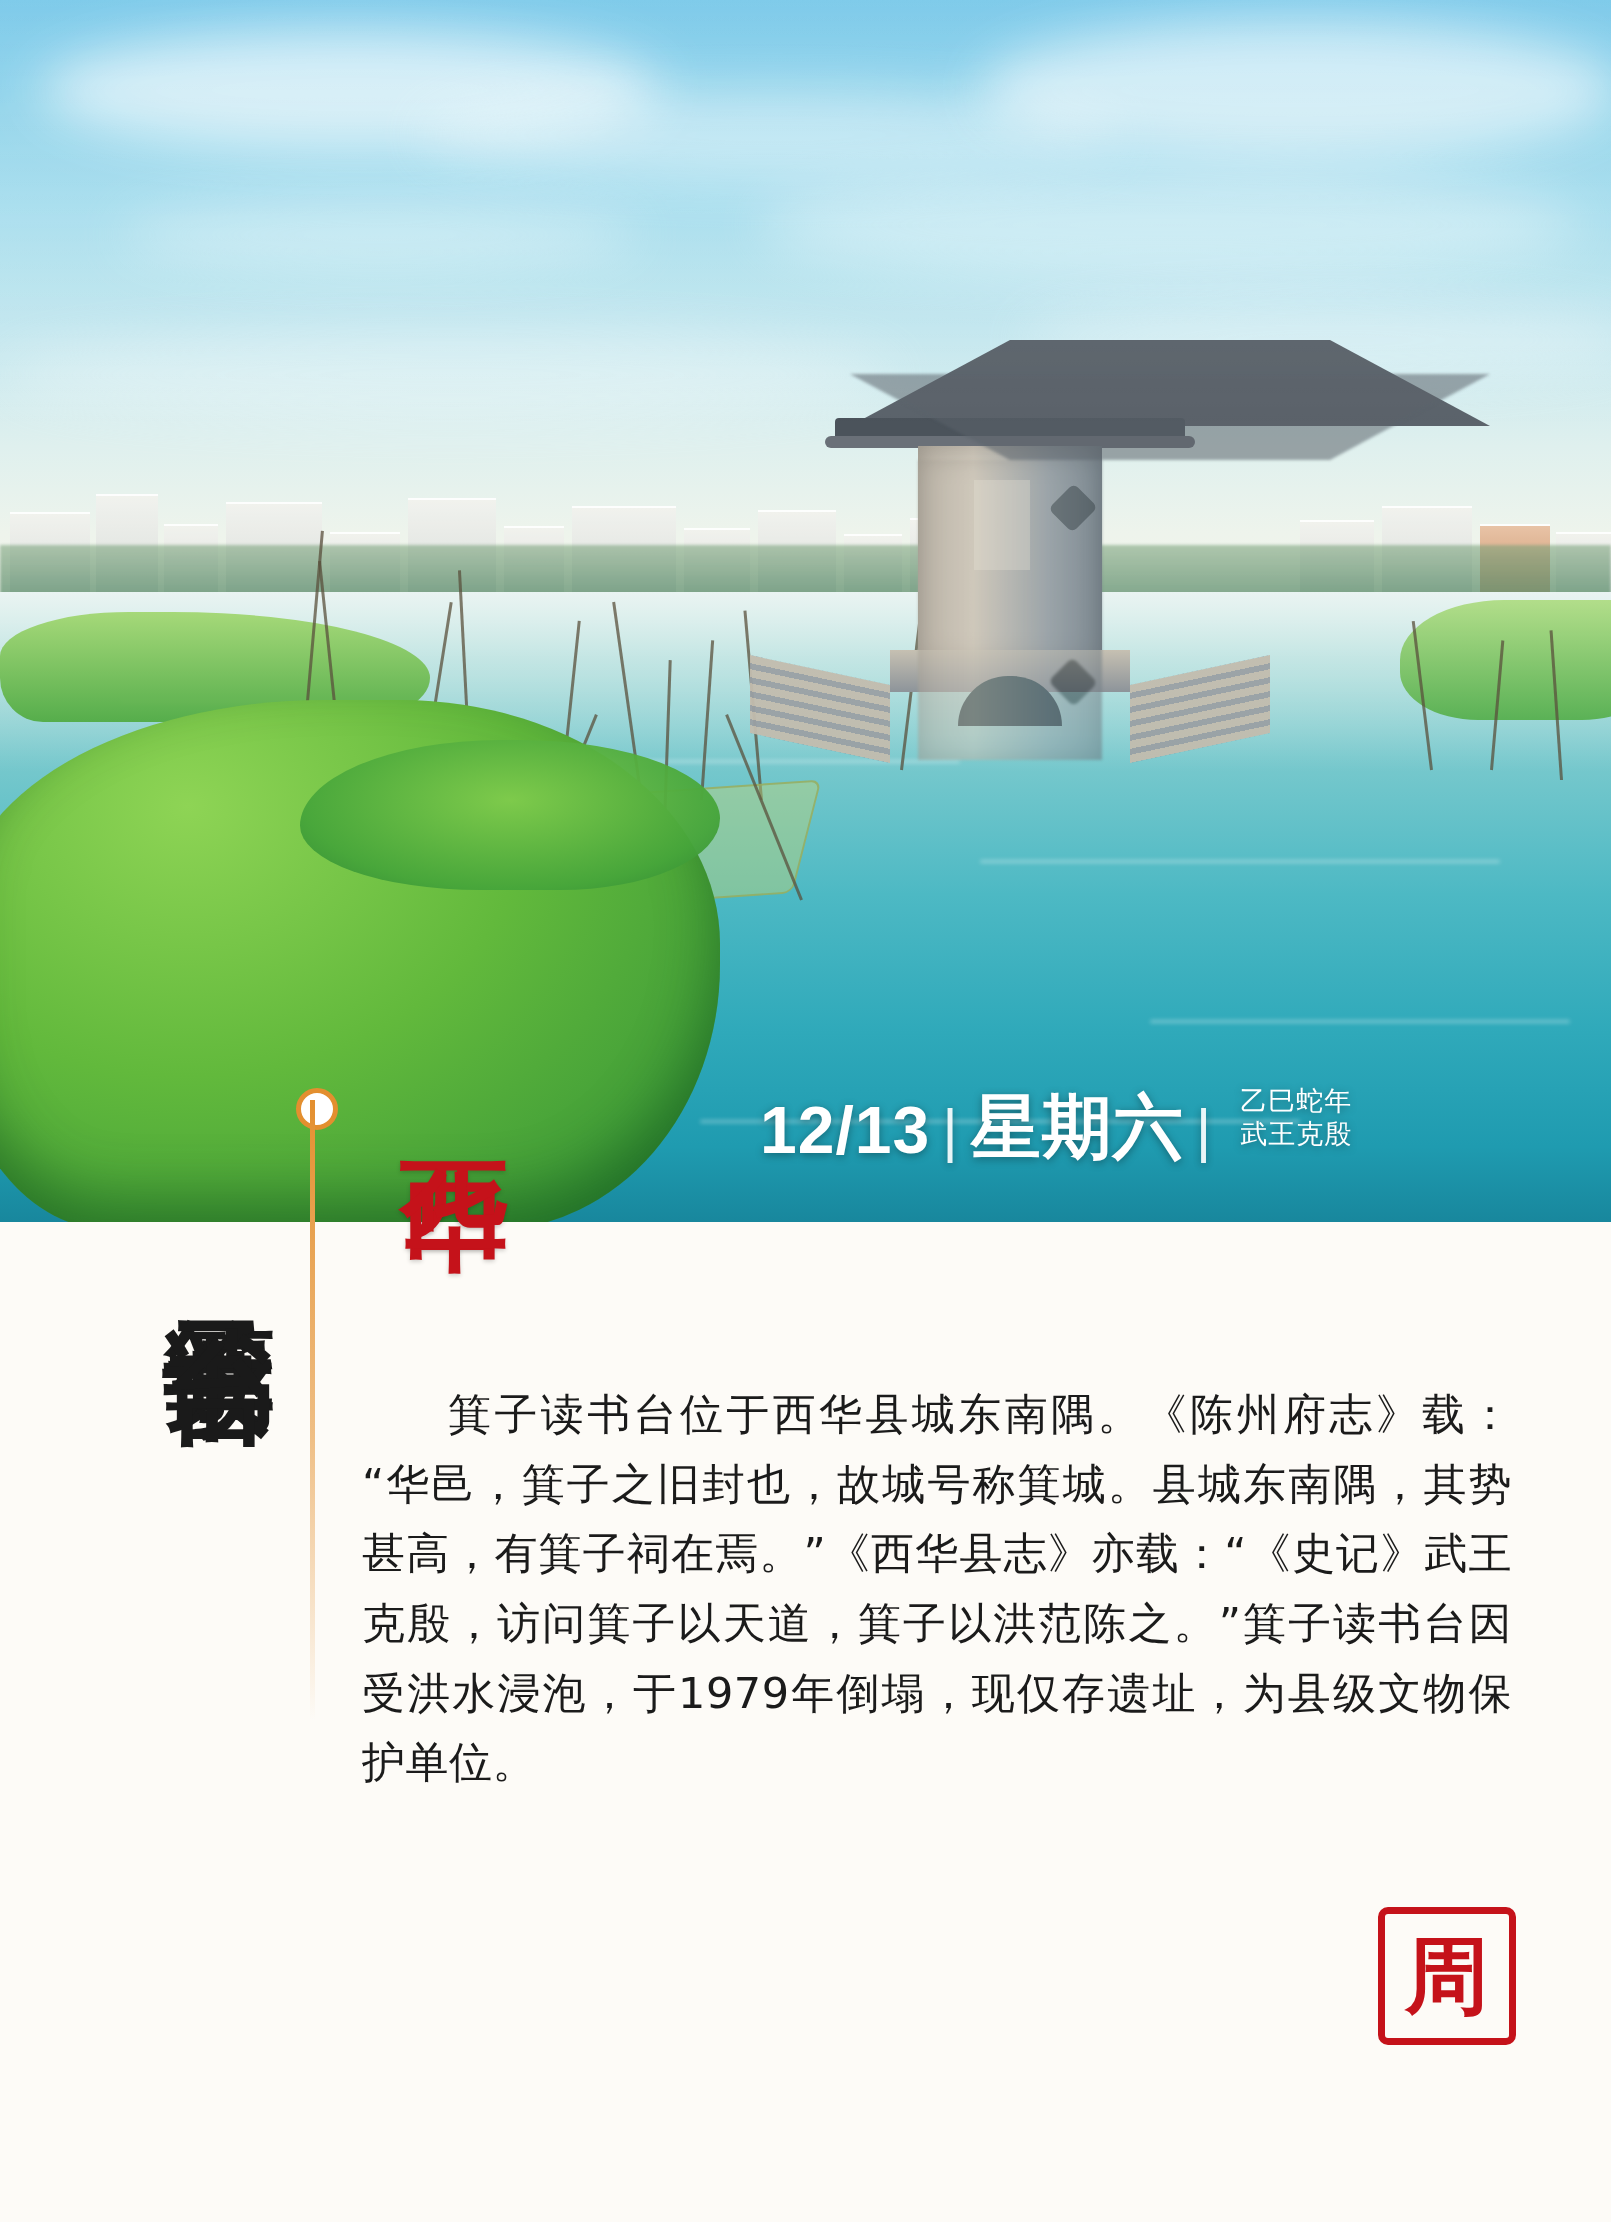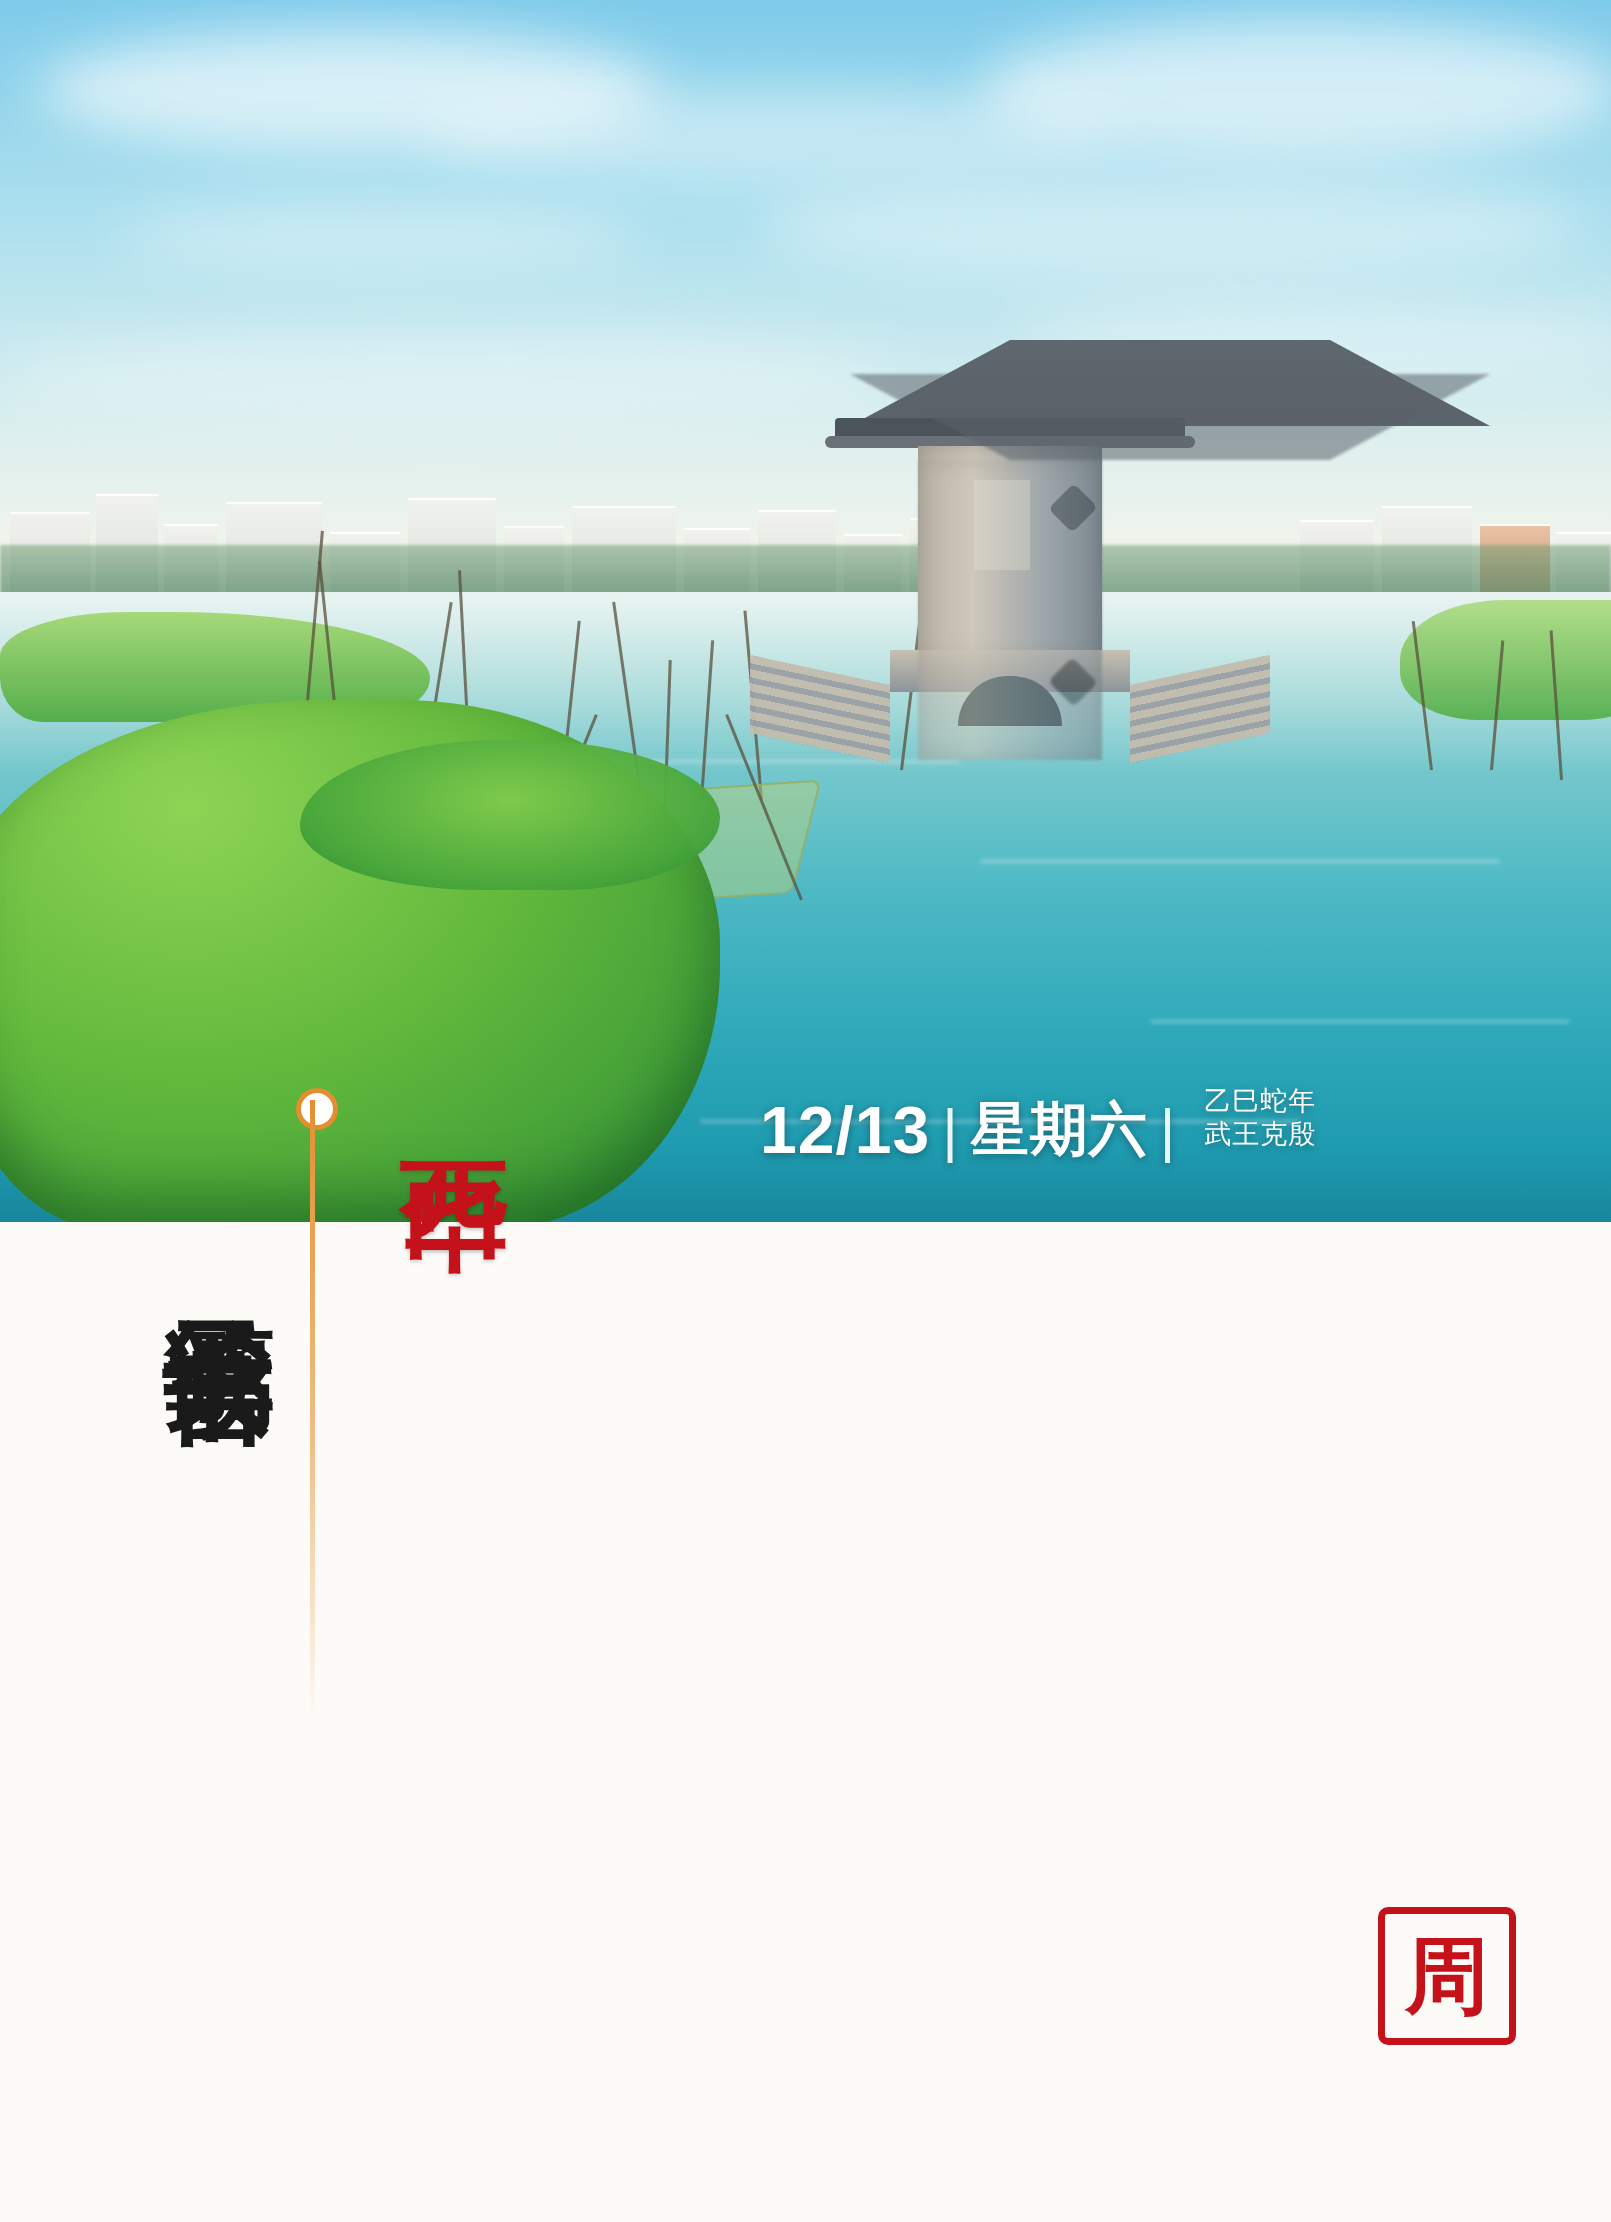--- a/index.html
+++ b/index.html
@@ -305,24 +305,24 @@
     font-family: "Liberation Sans", sans-serif;
   }
   .date-sep {
     font-size: 60px;
     font-weight: 300;
     line-height: 1;
     margin: 0 12px 2px 12px;
     opacity: .9;
   }
   .date-week {
-    font-size: 58px;
+    font-size: 70px;
     font-weight: bold;
     line-height: 1;
-    font-family: Liberation Mono, monospace;
+    font-family: Liberation Serif, serif;
   }
   .date-lunar {
     margin-left: 16px;
     margin-bottom: 12px;
     font-size: 27px;
     line-height: 1.22;
     font-family: "DejaVu Sans", sans-serif;
     text-align: left;
   }
 
@@ -525,16 +525,17 @@
 
   <div class="bottom"></div>
 
   <div class="vdot"></div>
   <div class="vline"></div>
 
   <div class="county">西华</div>
 
   <div class="vtitle">箕子读书台</div>
 
+  <div class="article">箕子读书台位于西华县城东南隅。《陈州府志》载：“华邑，箕子之旧封也，故城号称箕城。县城东南隅，其势甚高，有箕子祠在焉。”《西华县志》亦载：“《史记》武王克殷，访问箕子以天道，箕子以洪范陈之。”箕子读书台因受洪水浸泡，于1979年倒塌，现仅存遗址，为县级文物保护单位。</div>
 
   <div class="seal">周</div>
 
 </div>
 
 </body></html>

